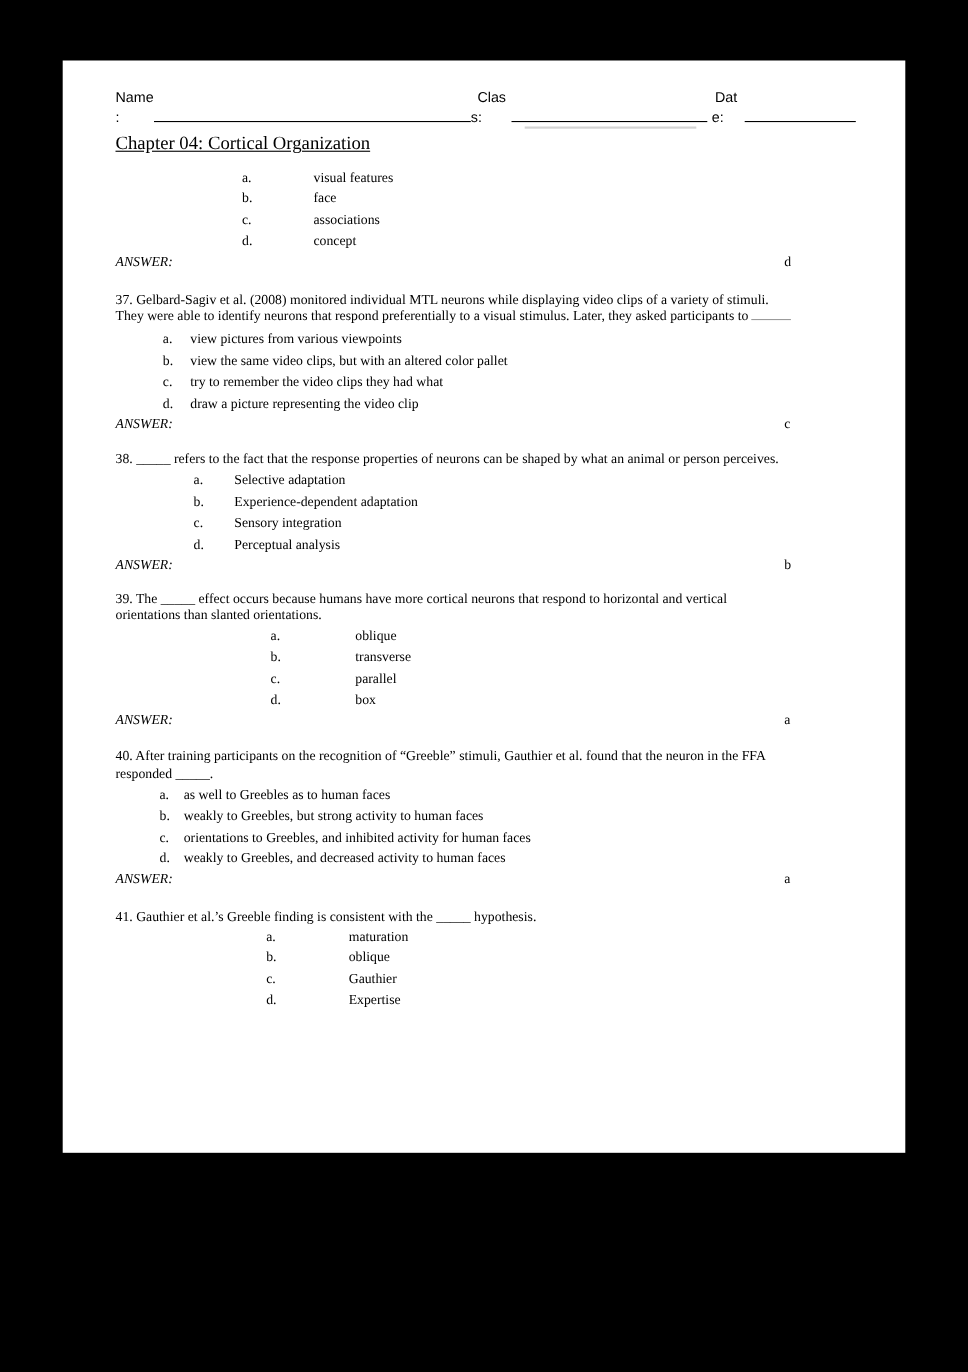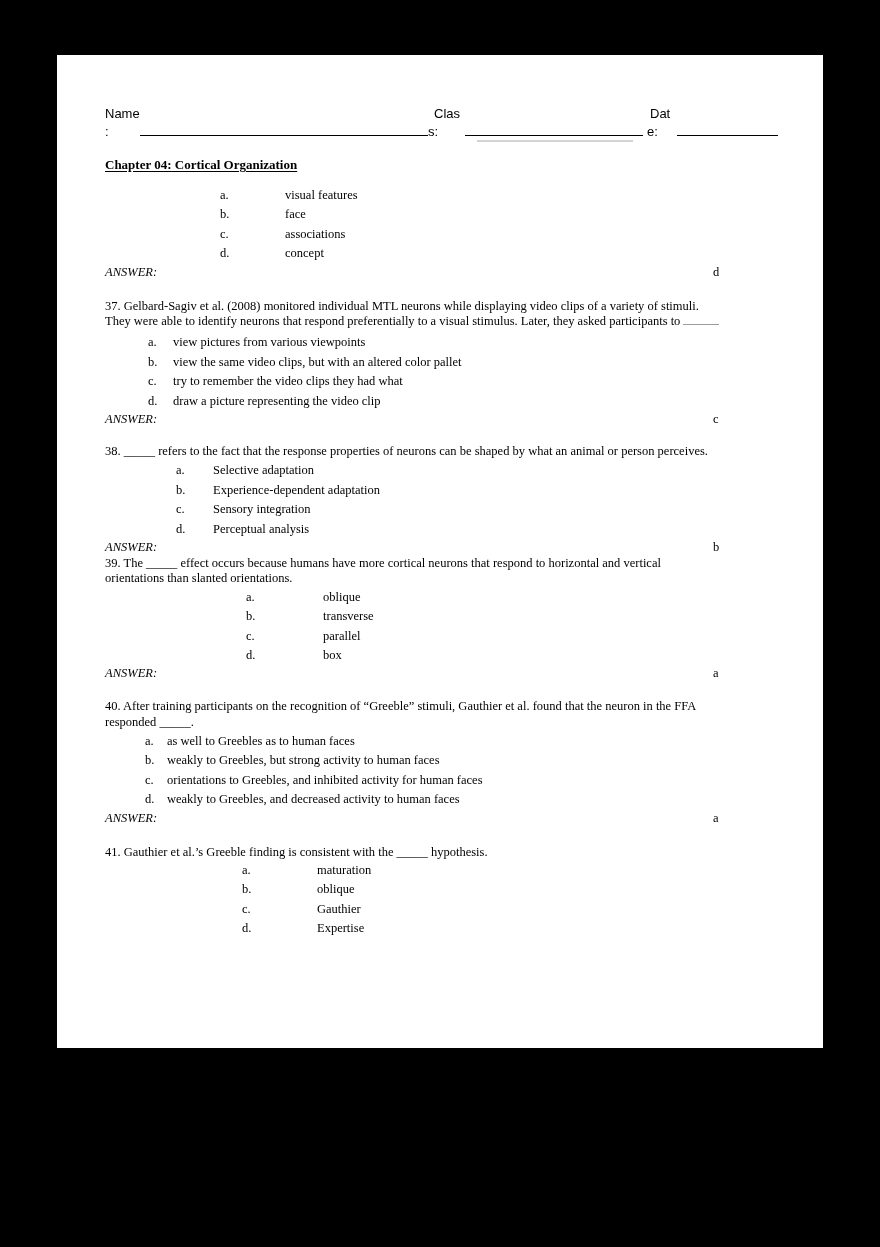--- a/index.html
+++ b/index.html
@@ -7,21 +7,21 @@
     width:880px; height:1247px;
     background:#000;
     position:relative;
     font-family:"Liberation Serif", serif;
   }
   .page {
     position:absolute; left:57px; top:55px;
     width:766px; height:993px;
     background:#ffffff;
     box-sizing:border-box;
-    padding:51px 45px 0 48px;
+    padding:26px 45px 0 48px;
     color:#000;
     font-size:12.5px;
     overflow:hidden;
   }
   
   .hdr {
     position:relative; height:37px;
     font-family:"Liberation Sans", sans-serif;
     font-size:13px; line-height:15px;
   }
@@ -29,22 +29,22 @@
   .hdr .u { position:absolute; top:29px; height:1.4px; background:#000; }
   .u1 { left:35px;  width:288px; }
   .u2 { left:360px; width:178px; }
   .u3 { left:572px; width:101px; }
   .artifact { position:absolute; left:372px; top:34px; width:156px; height:1.6px; background:#d4d4d4; }
   .t1 { left:0;     top:0; }   .b1 { left:0;     top:18px; }
   .t2 { left:329px; top:0; }   .b2 { left:323px; top:18px; }
   .t3 { left:545px; top:0; }   .b3 { left:542px; top:18px; }
   
   .chapter {
-    margin-top:14px; height:15px;
-    font-weight:bold; font-size:13px;
+    margin-top:2px; height:15px;
+    font-weight:normal; font-size:17px;
     text-decoration:underline; text-underline-offset:2px;
     display:inline-block;
   }
   
   .q-line { line-height:15.4px; white-space:nowrap; }
   .blank {
     display:inline-block; width:36px; height:1px;
     border-bottom:1.6px solid #9b9b9b;
     margin-left:3px; vertical-align:baseline;
   }
@@ -56,21 +56,21 @@
   .o38 .opt-letter{left:71px}  .o38 .opt-text{left:108px}
   .o39 .opt-letter{left:141px} .o39 .opt-text{left:218px}
   .o40 .opt-letter{left:40px}  .o40 .opt-text{left:62px}
   .o41 .opt-letter{left:137px} .o41 .opt-text{left:212px}
   .answer { position:relative; height:15px; }
   .ans-label { position:absolute; left:0; top:0; font-style:italic; }
   .ans-key   { position:absolute; left:608px; top:0; }
   .mt-opts36 { margin-top:14px; }
   .mt-q37 { margin-top:19px; }  .mt-opts37 { margin-top:5px; }
   .mt-q38 { margin-top:17px; }  .mt-opts38 { margin-top:3px; }
-  .mt-q39 { margin-top:1px; }  .mt-opts39 { margin-top:2px; }
+  .mt-q39 { margin-top:16px; }  .mt-opts39 { margin-top:2px; }
   .mt-q40 { margin-top:18px; }  .mt-opts40 { margin-top:3px; }
   .mt-q41 { margin-top:19px; }  .mt-opts41 { margin-top:2px; }
 </style>
 </head>
 <body>
 
 <div class="page">
 
   <div class="hdr">
     <span class="t1">Name</span>

